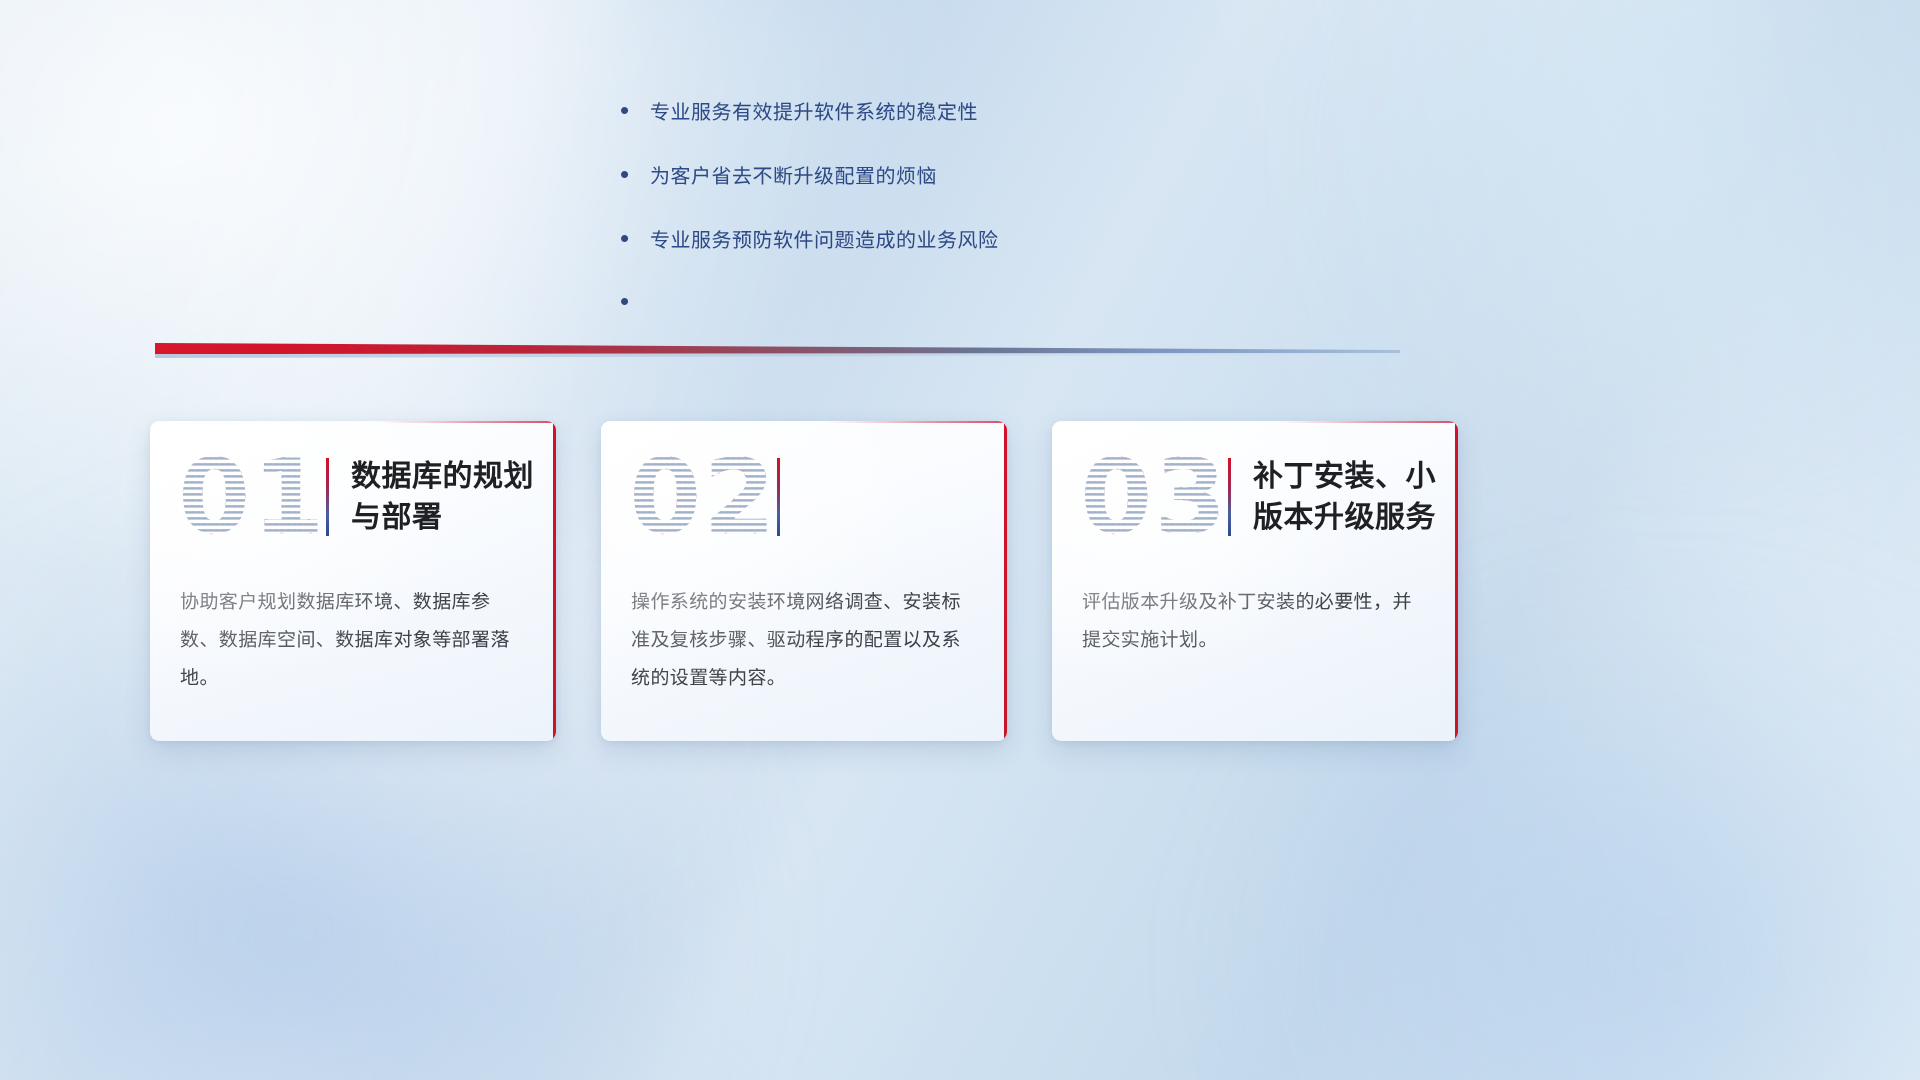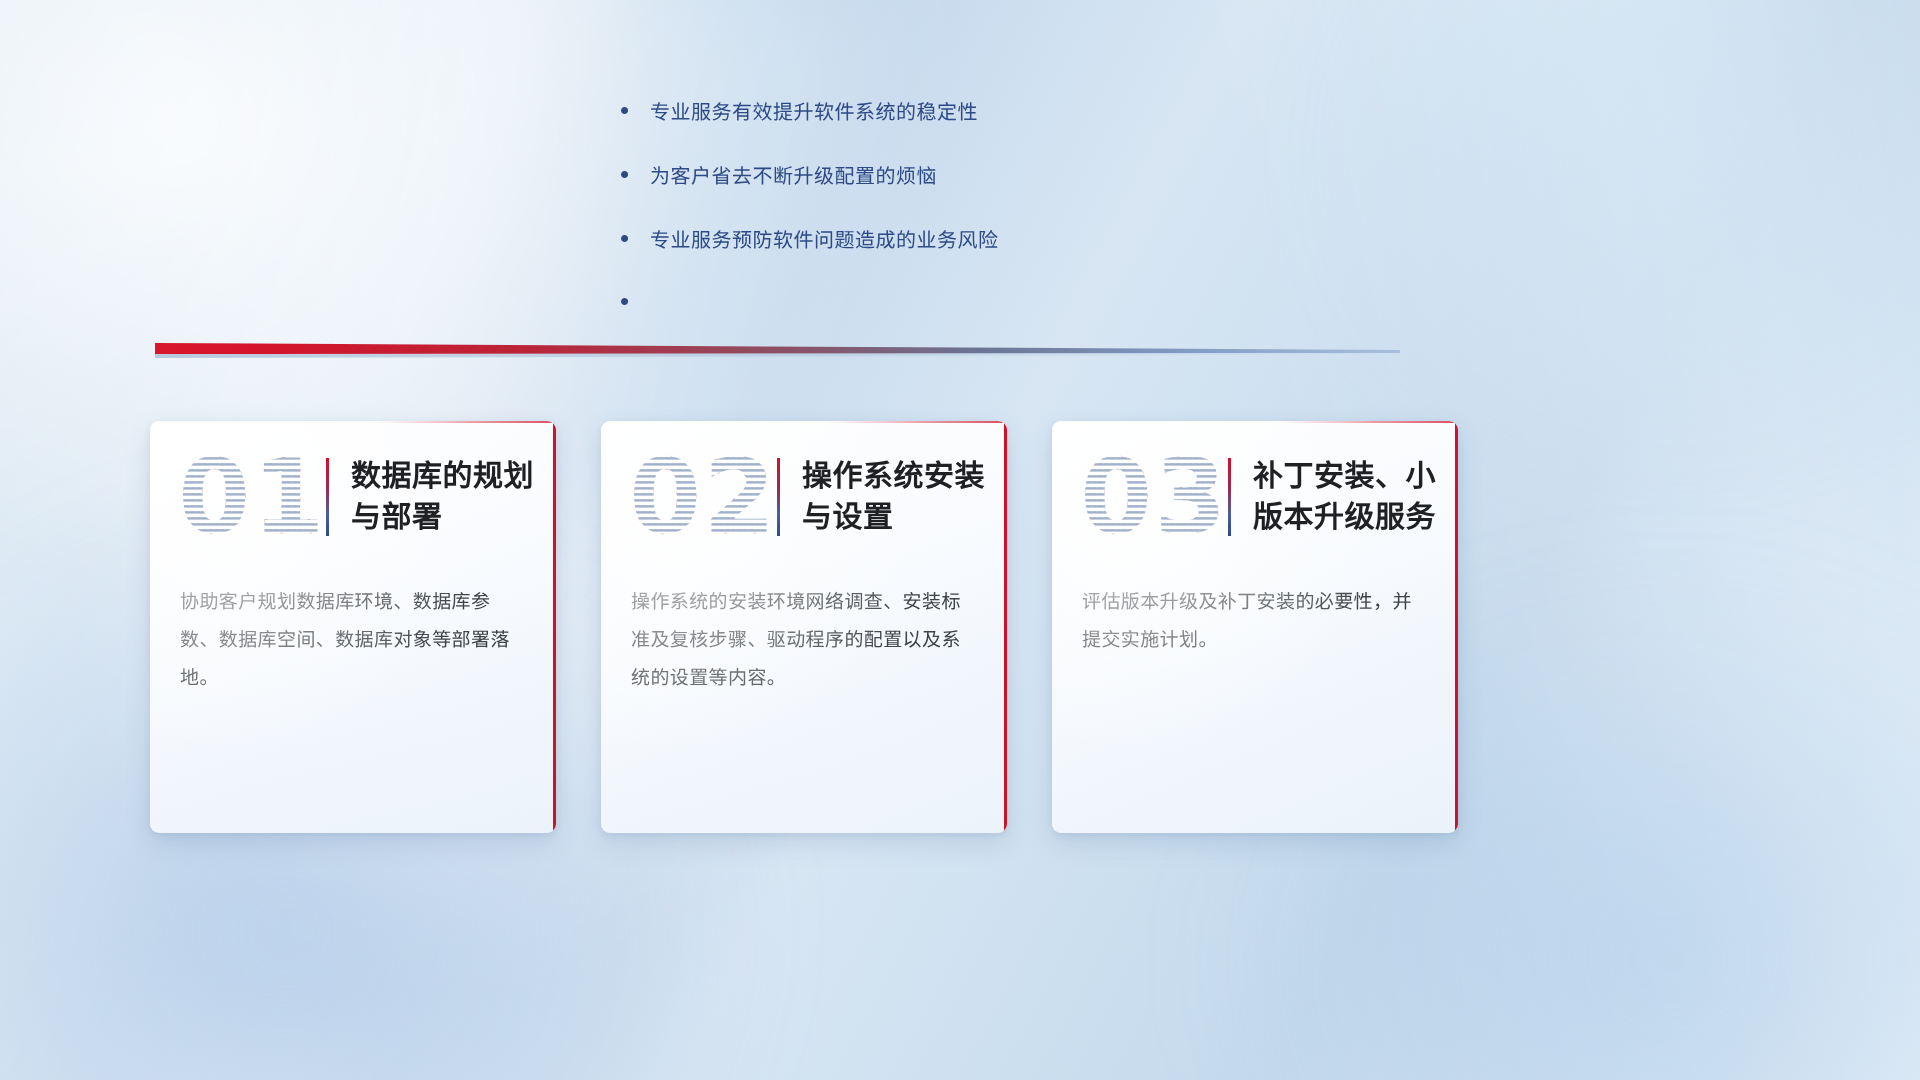--- a/index.html
+++ b/index.html
@@ -156,21 +156,21 @@
     left: 150px;
     top: 421px;
     width: 1310px;
     display: flex;
     gap: 45px;
     z-index: 6;
   }
   .card {
     position: relative;
     width: 406px;
-    height: 412px;
+    height: 320px;
     border-radius: 9px;
     box-sizing: border-box;
     background:
       linear-gradient(160deg,
         rgba(255,255,255,.97) 0%,
         rgba(252,253,255,.95) 35%,
         rgba(244,248,253,.93) 70%,
         rgba(238,244,251,.92) 100%);
     box-shadow:
       0 10px 26px rgba(70,100,145,.16),
@@ -358,21 +358,20 @@
                 <feGaussianBlur stdDeviation="0.45"></feGaussianBlur>
               </filter>
             </defs>
             <g filter="url(#soft2)" opacity="0.85">
               <text x="2" y="88" font-family="'DejaVu Sans', sans-serif" font-size="104" font-weight="700" fill="url(#stripes2)" letter-spacing="2">02</text>
               <text x="2" y="88" font-family="'DejaVu Sans', sans-serif" font-size="104" font-weight="700" fill="none" stroke="#c4313f" stroke-width="0.35" stroke-dasharray="3 26" opacity="0.55" letter-spacing="2">02</text>
             </g>
           </svg>
         </div>
         <div class="card-vline"></div>
-        <div class="card-title">操作系统安装与设置</div>
       </div>
       <div class="card-body">操作系统的安装环境网络调查、安装标准及复核步骤、驱动程序的配置以及系统的设置等内容。</div>
     </div>
 
     <div class="card">
       <div class="card-sheen"></div>
       <div class="card-head">
         <div class="card-num">
           <svg viewBox="0 0 142 104" aria-hidden="true">
             <defs>

